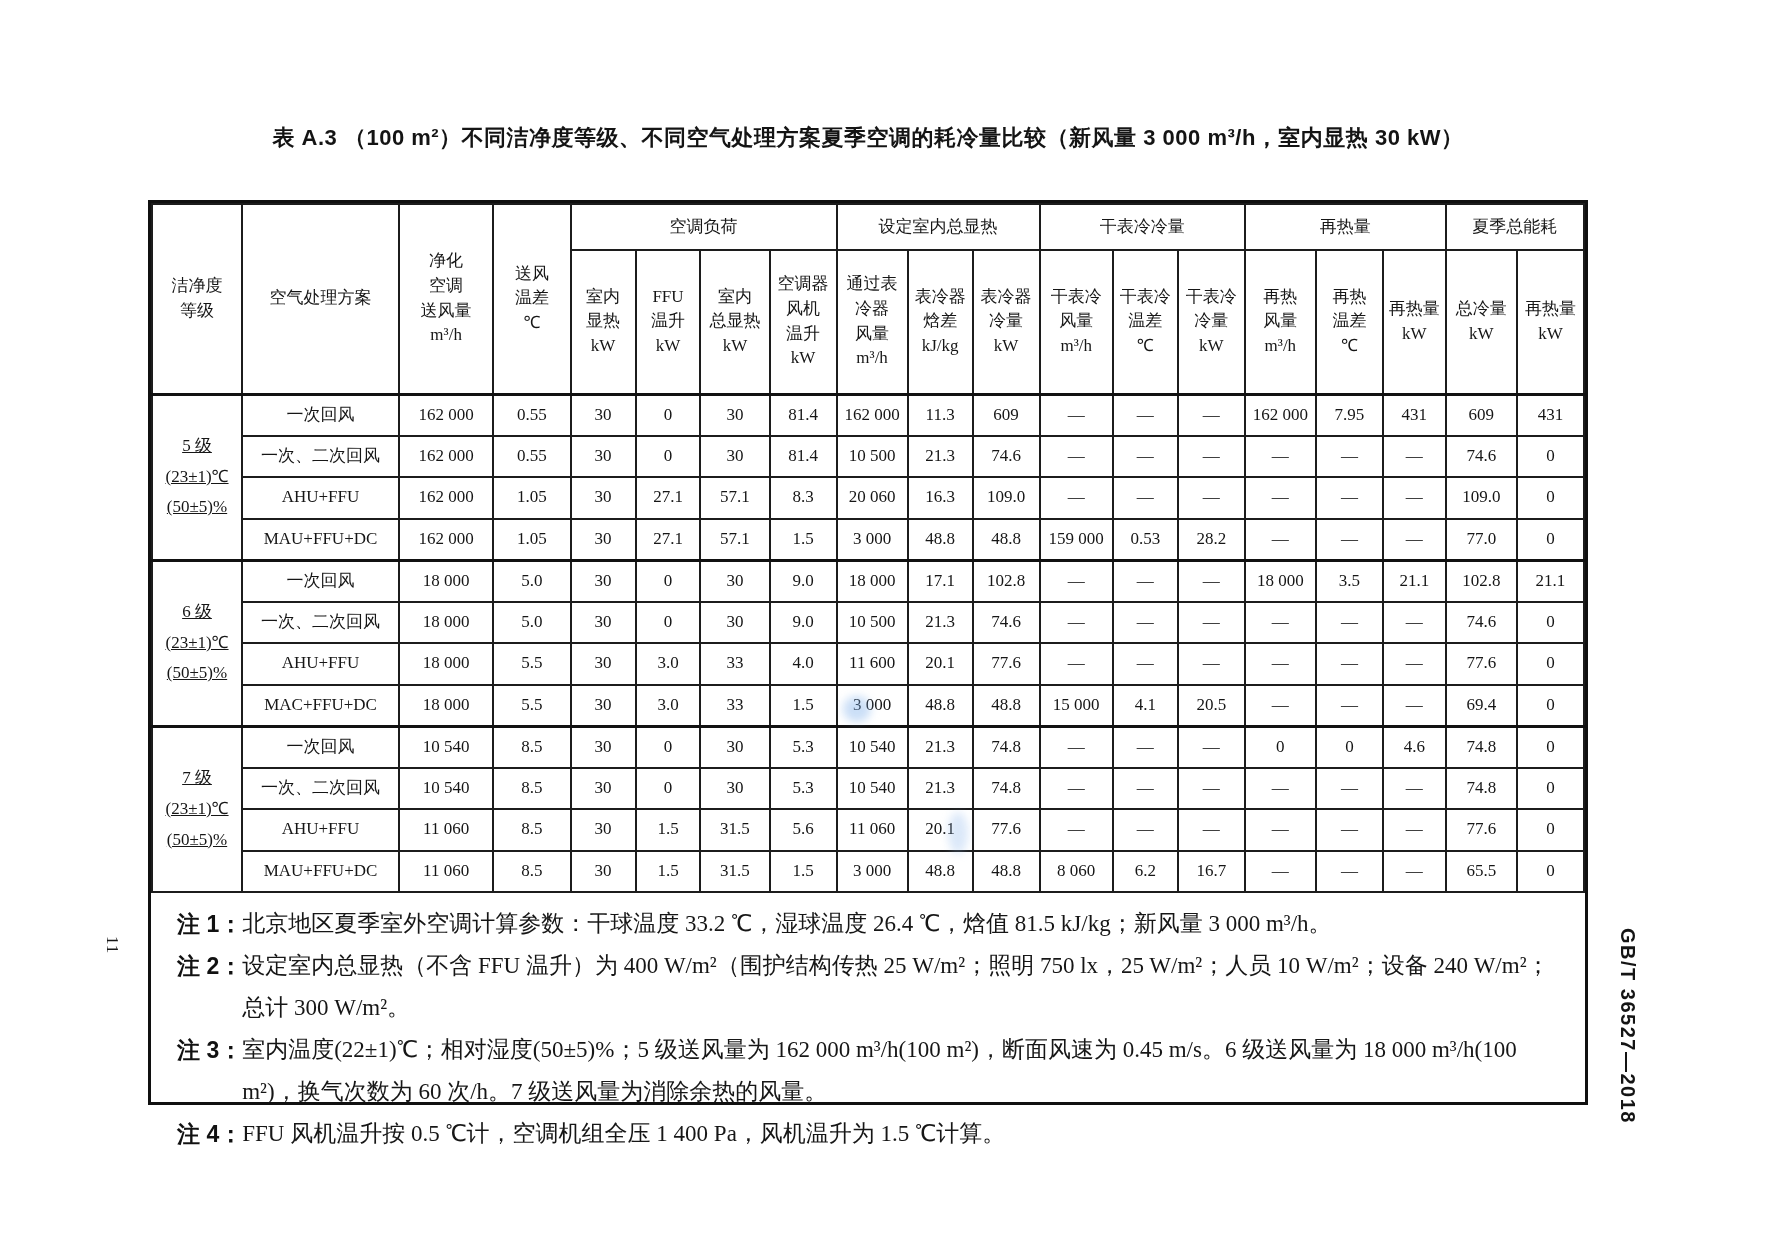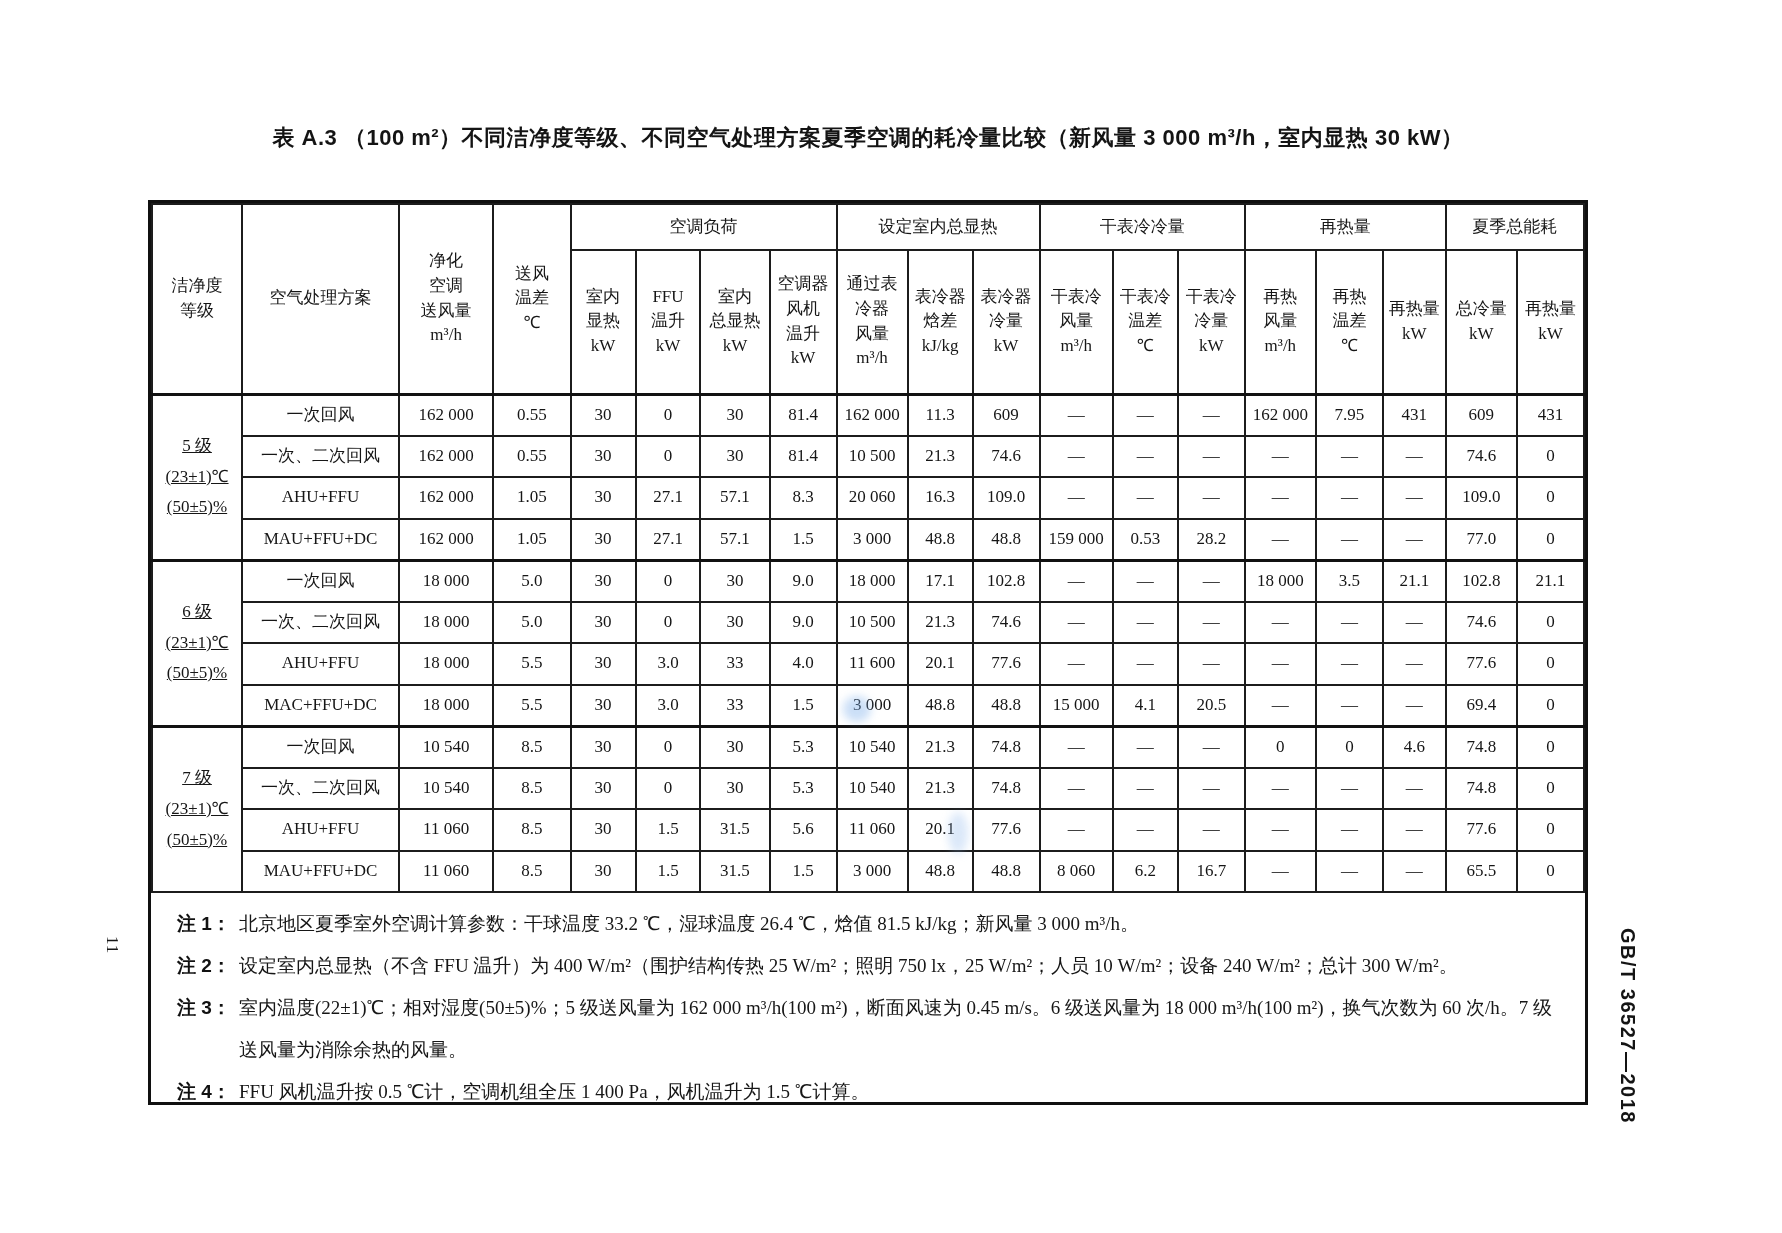--- a/index.html
+++ b/index.html
@@ -52,21 +52,21 @@
   table.cmp thead tr:nth-child(1) { height: 46px; }
   table.cmp thead tr:nth-child(2) { height: 144px; }
   table.cmp tbody tr { height: 41px; }
   table.cmp thead tr:nth-child(2) th { border-bottom: 3px solid #111; }
   table.cmp tbody tr.group-start td { border-top: 3px solid #111; }
   table.cmp td.group-label { font-size: 17px; line-height: 1.8; text-decoration: underline; }
   table.cmp td.scheme { font-size: 17px; }
 
   .notes {
     padding: 10px 28px 10px 26px;
-    font-size: 19px;
+    font-size: 23px;
   }
   .note { display: flex; line-height: 42px; }
   .note-label {
     flex: 0 0 62px;
     font-family: "Liberation Sans", sans-serif;
     font-weight: bold;
     white-space: nowrap;
     color: #111;
   }
   .note-text { flex: 1; color: #161616; font-family: Liberation Serif, serif; }

